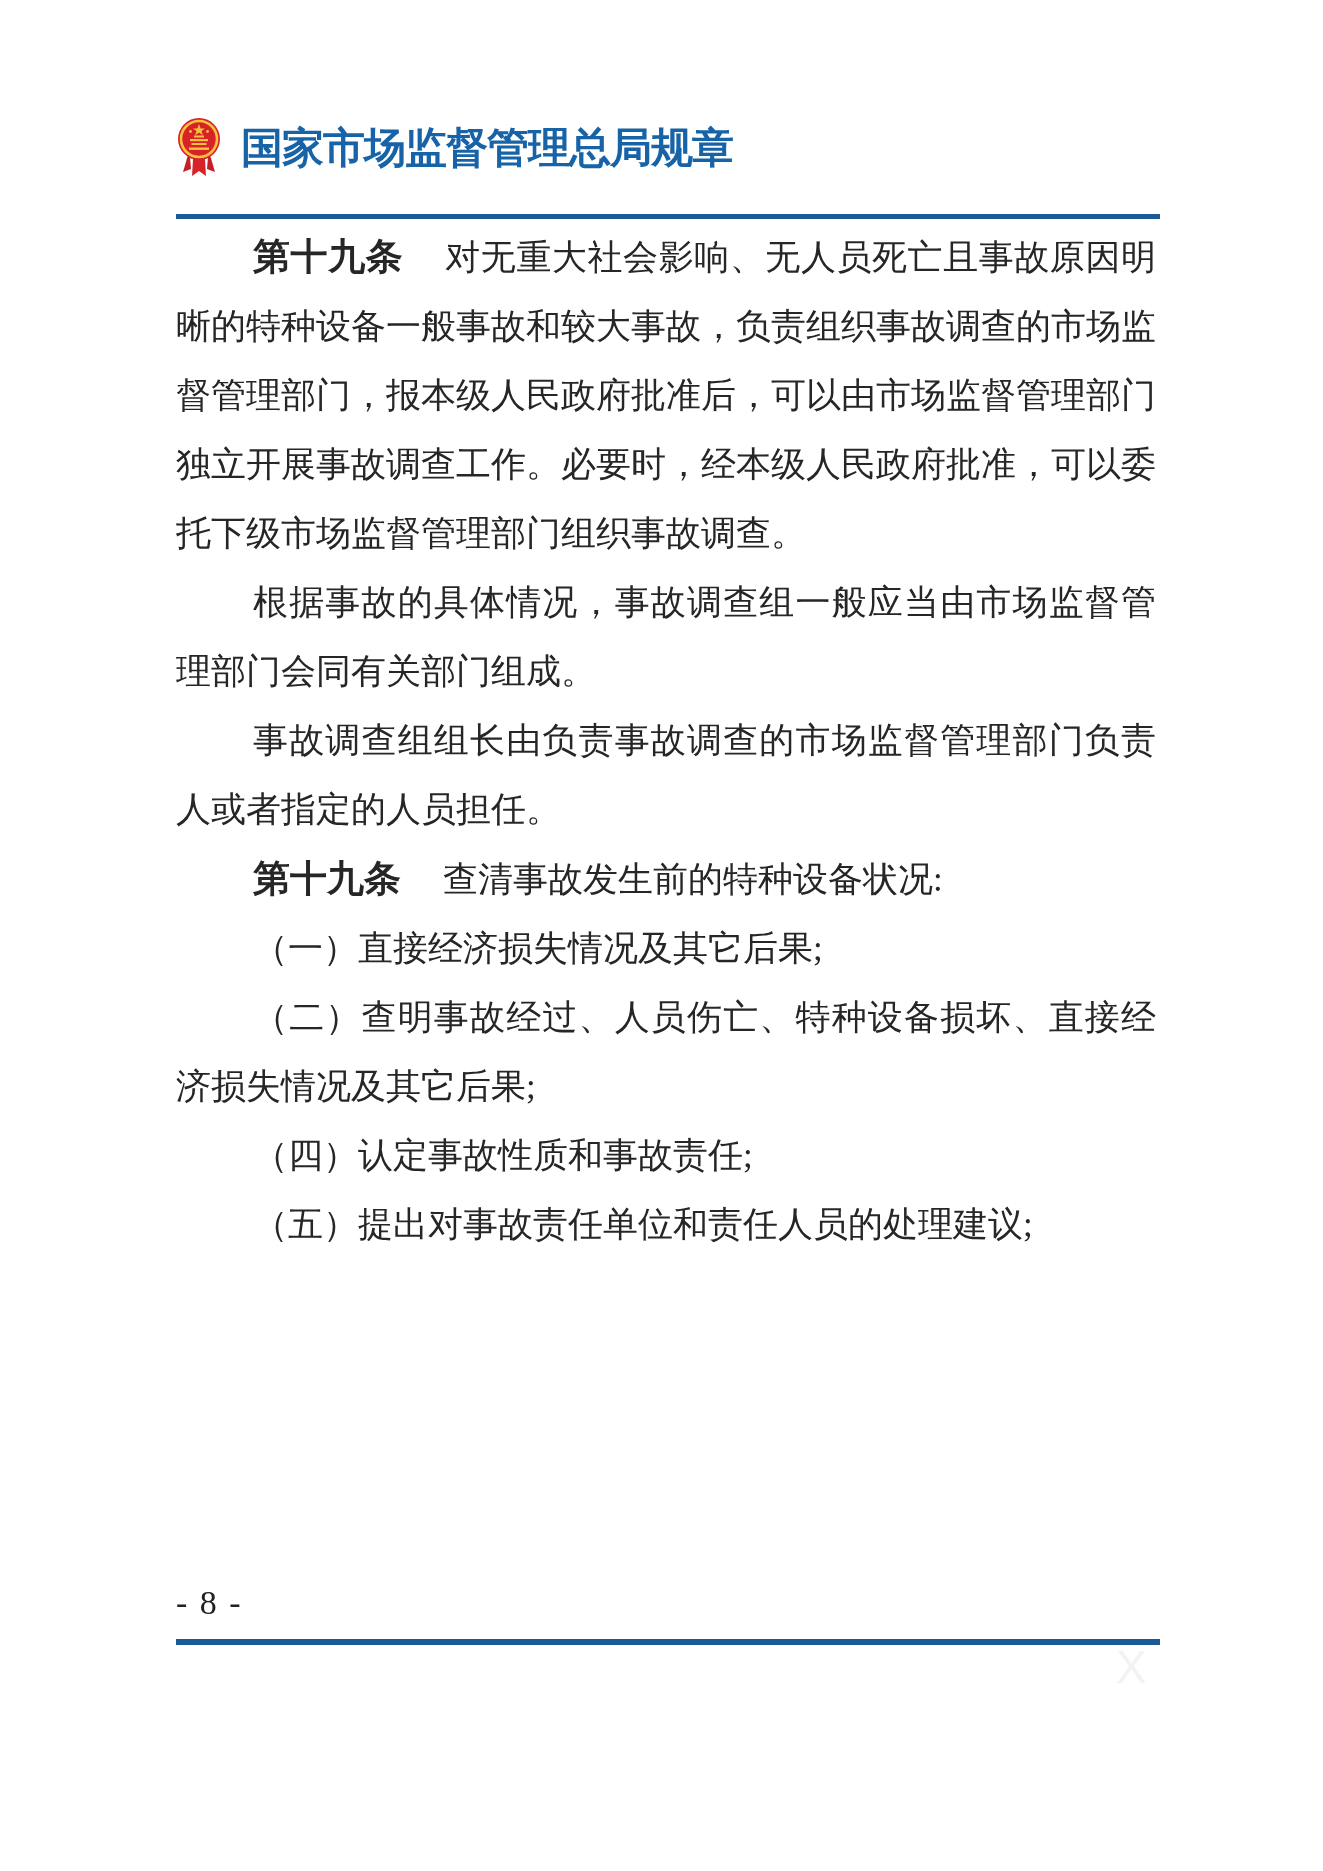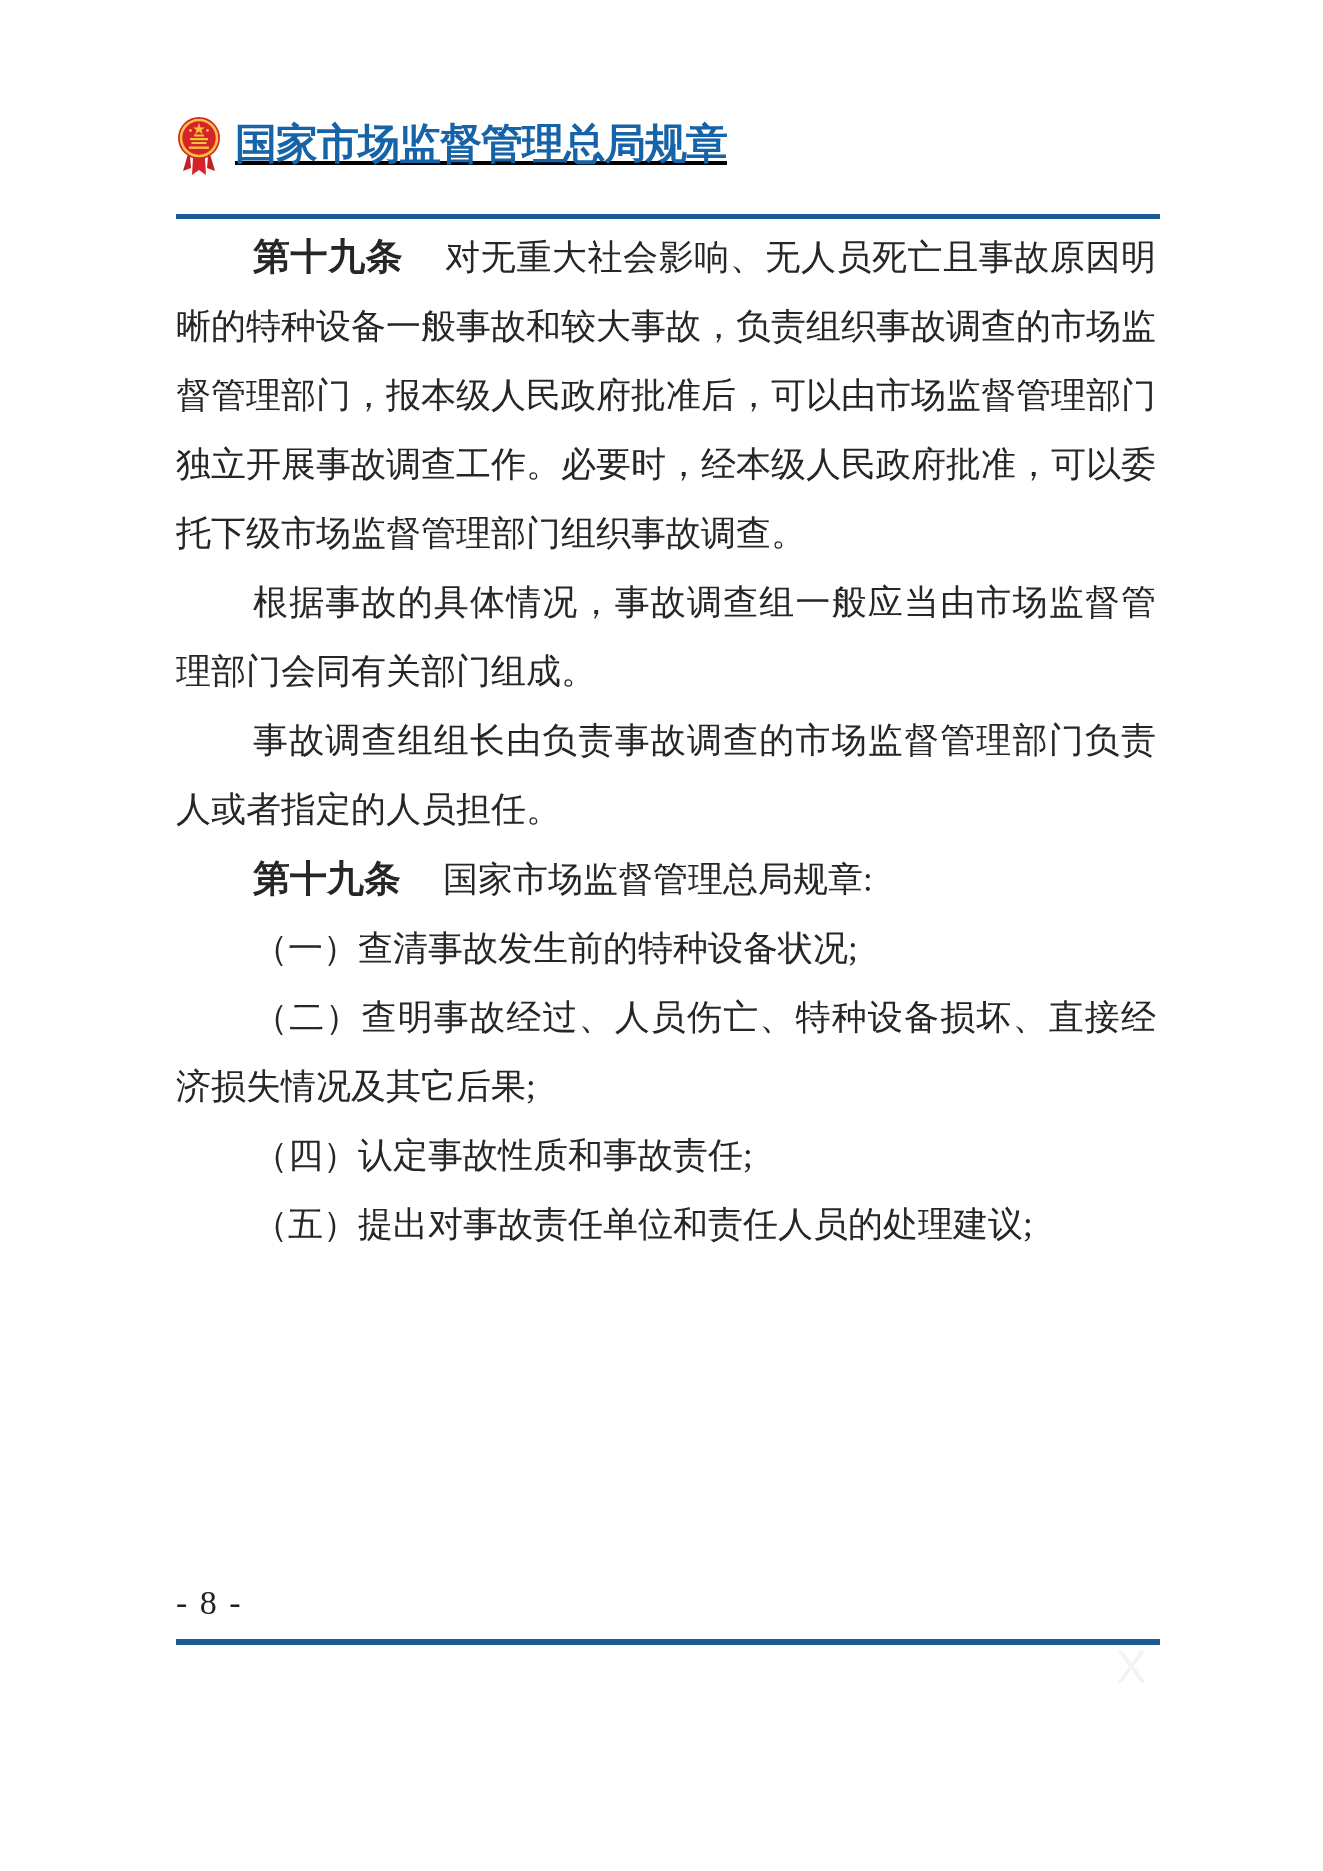--- a/index.html
+++ b/index.html
@@ -3,21 +3,21 @@
 <meta charset="utf-8">
 <style>
   html,body { margin:0; padding:0; background:#ffffff; }
   .page {
     position:relative; width:1323px; height:1871px; background:#ffffff;
     overflow:hidden; font-family:"Liberation Serif", serif;
   }
   
   .hdr {
     position:absolute; left:176px; top:116px; height:64px;
-    display:flex; align-items:flex-start; gap:13px;text-decoration:underline;
+    display:flex; align-items:center; gap:19px;
   }
   .emblem { width:46px; height:62px; flex:0 0 auto; }
   .hdr-title {
     font-family:"Liberation Sans", sans-serif; font-weight:bold;
     font-size:42px; letter-spacing:-1px; color:var(--brand); white-space:nowrap;
   }
   .rule { position:absolute; left:176px; width:984px; background:var(--rule); }
   .rule-top    { top:214px; height:5px; }
   .rule-bottom { top:1639px; height:6px; }
   
@@ -76,23 +76,23 @@
 
   <main class="doc-body">
     <div>
     <p><b class="lead">第十九条</b><span class="ptext">对无重大社会影响、无人员死亡且事故原因明晰的特种设备一般事故和较大事故，负责组织事故调查的市场监督管理部门，报本级人民政府批准后，可以由市场监督管理部门独立开展事故调查工作。必要时，经本级人民政府批准，可以委托下级市场监督管理部门组织事故调查。</span></p>
 
 
     <p><span class="ptext">根据事故的具体情况，事故调查组一般应当由市场监督管理部门会同有关部门组成。</span></p>
 
     <p><span class="ptext">事故调查组组长由负责事故调查的市场监督管理部门负责人或者指定的人员担任。</span></p>
 
-    <p><b class="lead">第十九条</b><span class="ptext">国家市场监督管理总局规章:</span></p>
+    <p><b class="lead">第十九条</b><span class="ptext">查清事故发生前的特种设备状况:</span></p>
 
-    <p><span class="ptext">（一）查清事故发生前的特种设备状况;</span></p>
+    <p><span class="ptext">（一）直接经济损失情况及其它后果;</span></p>
 
     <p><span class="ptext">（二）查明事故经过、人员伤亡、特种设备损坏、直接经济损失情况及其它后果;</span></p>
 
 
     <p><span class="ptext">（四）认定事故性质和事故责任;</span></p>
 
     <p><span class="ptext">（五）提出对事故责任单位和责任人员的处理建议;</span></p>
   </div>
   </main>
 

